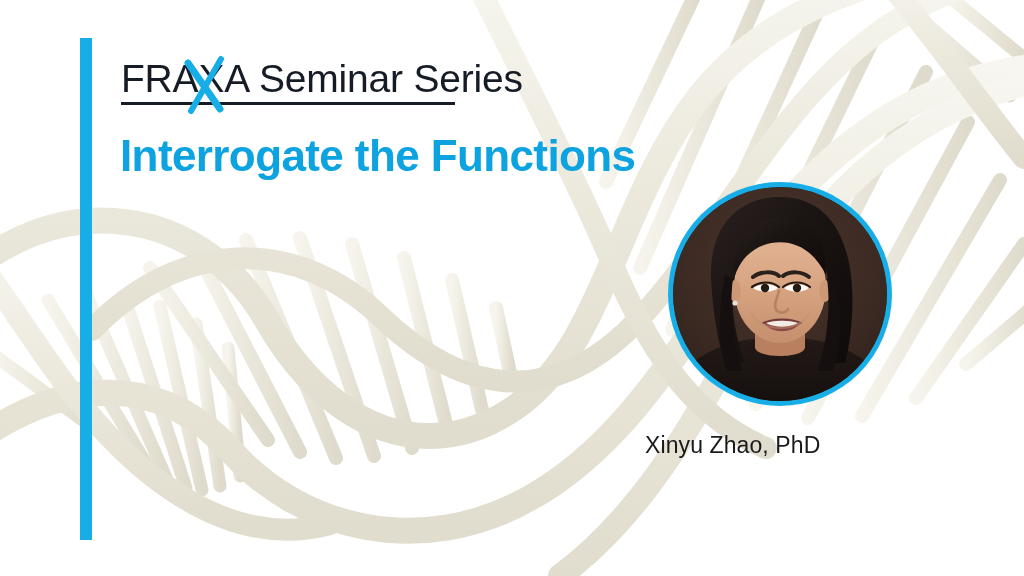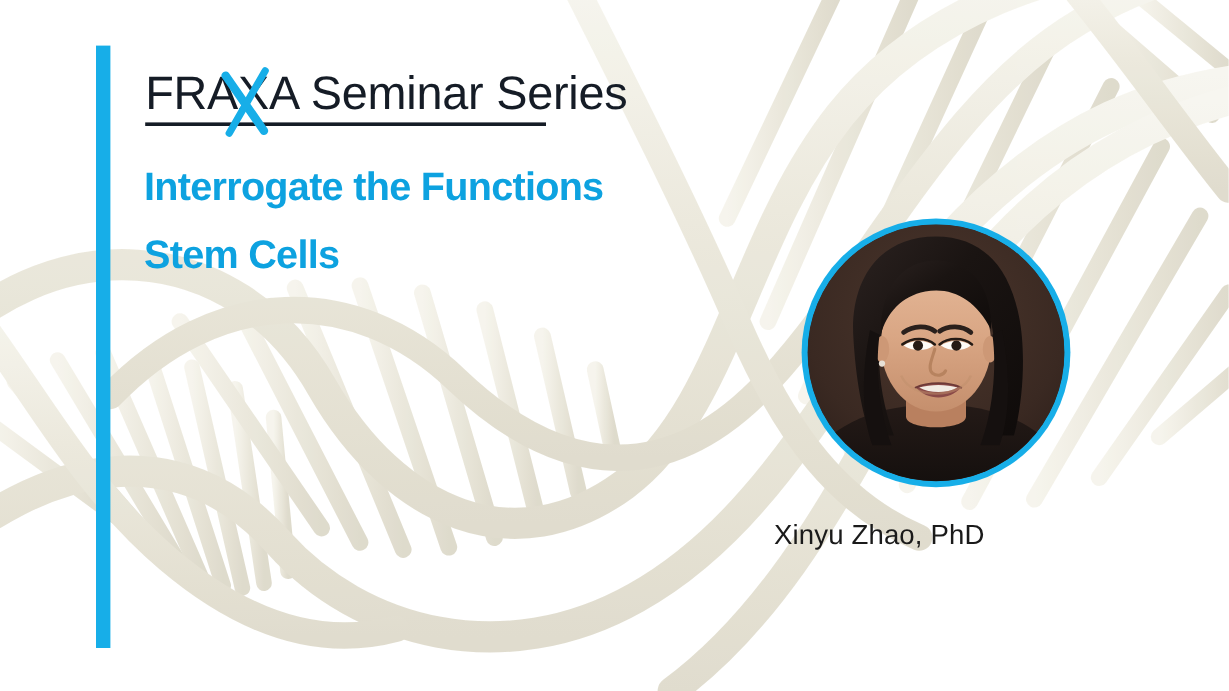--- a/index.html
+++ b/index.html
@@ -93,21 +93,21 @@
   
   #title-block {
     position: absolute;
     left: 120px;
     top: 128px;
     z-index: 4;
     width: 600px;
   }
   .title-line {
     font-family: "Liberation Sans", sans-serif;
-    font-size: 33px;
+    font-size: 44px;
     font-weight: bold;
     color: #0DA2E0;
     line-height: 56px;
     letter-spacing: -0.6px;
     white-space: nowrap;
   }
 
   
   #speaker-block {
     position: absolute;
@@ -253,21 +253,20 @@
       <svg id="logo-x-mark" viewBox="0 0 46 62" aria-hidden="true">
         <path d="M6 10 L38 56" stroke="#17AEE8" stroke-width="7" stroke-linecap="round" fill="none"></path>
         <path d="M39 6 L9 58" stroke="#17AEE8" stroke-width="6" stroke-linecap="round" fill="none"></path>
       </svg>
     </div>
     <div id="logo-underline"></div>
   </div>
 
   <div id="title-block">
     <div class="title-line">Interrogate the Functions</div>
-    <div class="title-line">Stem Cells</div>
   </div>
 
   <div id="speaker-block">
     <div id="portrait-frame">
       <div id="portrait-clip">
         <svg id="portrait-photo" viewBox="0 0 214 214" aria-hidden="true">
           <defs>
             <radialGradient id="bgDark" cx="50%" cy="35%" r="78%">
               <stop offset="0%" stop-color="#4b362c"></stop>
               <stop offset="65%" stop-color="#3a2922"></stop>

